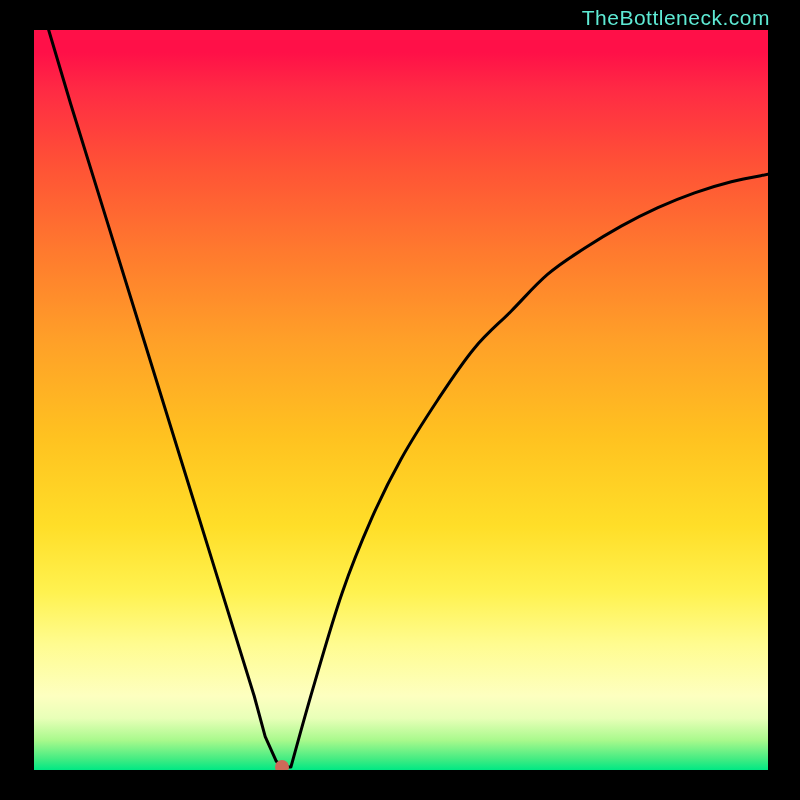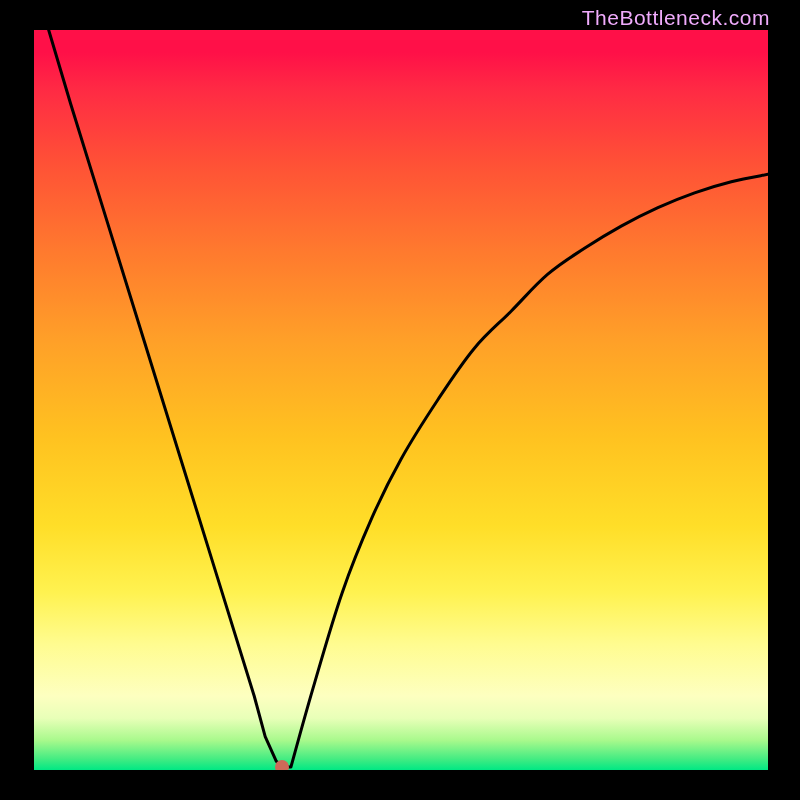--- a/index.html
+++ b/index.html
@@ -49,21 +49,21 @@
       #e8ffb8 93%,
       #a8f98c 96%,
       #44ec82 98.5%,
       #00e884 100%
     );
   }
   .watermark {
     position: absolute;
     top: 6px;
     right: 30px;
-    color: #f0abfc;
+    color: #5eead4;
     font-size: 21px;
     font-weight: 400;
     letter-spacing: 0.5px;
     user-select: none;
   }
   svg.curve {
     position: absolute;
     left: 0;
     top: 0;
     width: 100%;

